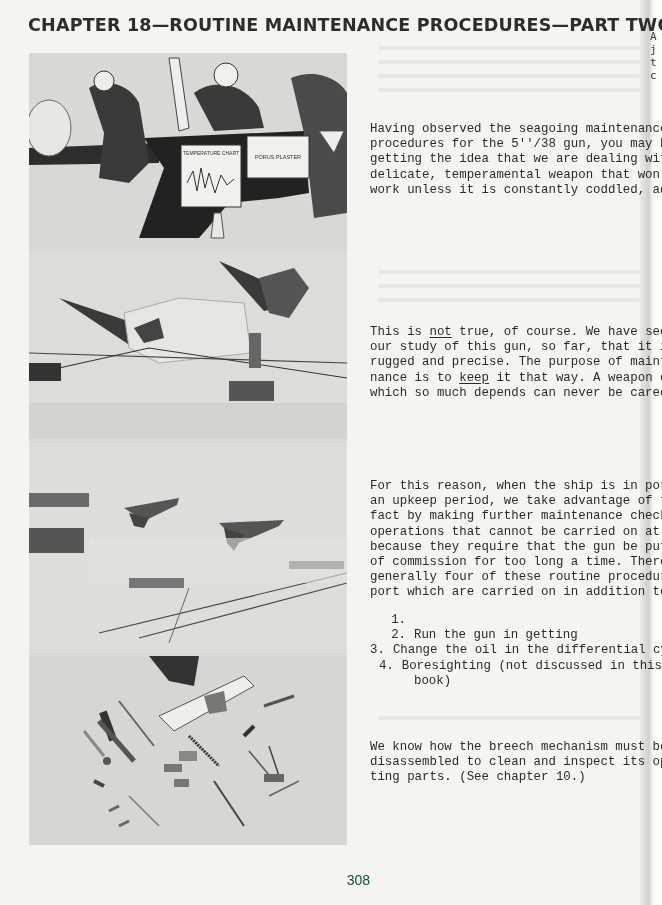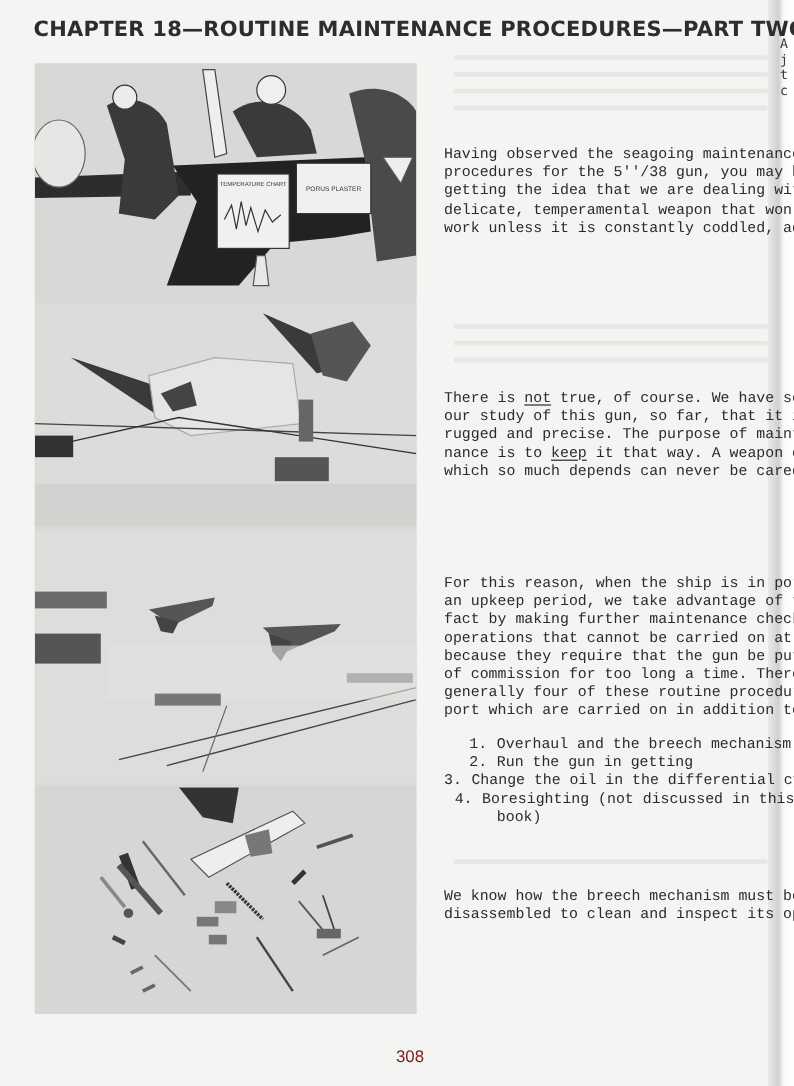--- a/index.html
+++ b/index.html
@@ -55,22 +55,22 @@
   .list .item { display: flex; }
   .list .num { width: 36px; text-align: right; padding-right: 8px; }
   .list .cont { padding-left: 44px; display: block; }
   .p4 { top: 740px; }
 
   .ghost {
     position: absolute; left: 378px; width: 262px; height: 4px;
     background: #e4e4e2; border-radius: 2px; opacity: 0.8;
   }
   .page-number {
-    position: absolute; left: 330px; top: 872px; width: 40px; text-align: left;
-    font-family: "Liberation Sans", sans-serif; font-size: 14px; color: #7f1d1d;
+    position: absolute; left: 330px; top: 872px; width: 40px; text-align: right;
+    font-family: "Liberation Sans", sans-serif; font-size: 14px; color: #14532d;
   }
 </style>
 </head>
 <body>
 
 <div class="page-edge"></div>
 <div class="next-page-fragment">
   <div>A</div>
   <div>j</div>
   <div>t</div>
@@ -179,21 +179,21 @@
 
 <div class="column p1">
   <span class="line">Having  observed  the  seagoing  maintenance</span>
   <span class="line">procedures for the 5''/38 gun, you may be</span>
   <span class="line">getting the idea that we are dealing with a</span>
   <span class="line">delicate, temperamental weapon that won't</span>
   <span class="line">work unless it is constantly coddled, adjusted,</span>
 </div>
 
 <div class="column p2">
-  <span class="line"><span>There is </span><span class="u">not</span><span> true, of course. We have seen in</span></span>
+  <span class="line"><span>This is </span><span class="u">not</span><span> true, of course. We have seen in</span></span>
   <span class="line">our study of this gun, so far, that it is both</span>
   <span class="line">rugged and precise. The purpose of mainte-</span>
   <span class="line"><span>nance is to </span><span class="u">keep</span><span> it that way. A weapon on</span></span>
   <span class="line">which so much depends can never be cared</span>
 </div>
 
 <div class="column p3">
   <span class="line">For this reason, when the ship is in port for</span>
   <span class="line">an upkeep period, we take advantage of the</span>
   <span class="line">fact by making further maintenance checks—</span>
@@ -201,21 +201,20 @@
   <span class="line">because they require that the gun be put out</span>
   <span class="line">of commission for too long a time. There are</span>
   <span class="line">generally four of these routine procedures in</span>
   <span class="line">port which are carried on in addition to the</span>
 </div>
 
 <div class="list">
   <div>
     <div class="item">
         <span class="num">1.</span>
-        <span>Overhaul  and the breech mechanism</span>
       </div>
   </div>
   <div>
     <div class="item">
         <span class="num">2.</span>
         <span>Run the gun in getting</span>
       </div>
   </div>
   <div>
     <div class="item">
@@ -228,15 +227,16 @@
         <span class="num">4.</span>
         <span>Boresighting  (not  discussed  in  this</span>
       </div>
     <span class="cont">book)</span>
   </div>
 </div>
 
 <div class="column p4">
   <span class="line">We know how the breech mechanism must be</span>
   <span class="line">disassembled to clean and inspect its opera-</span>
+  <span class="line">ting parts. (See chapter 10.)</span>
 </div>
 
 <div class="page-number">308</div>
 
 </body></html>

